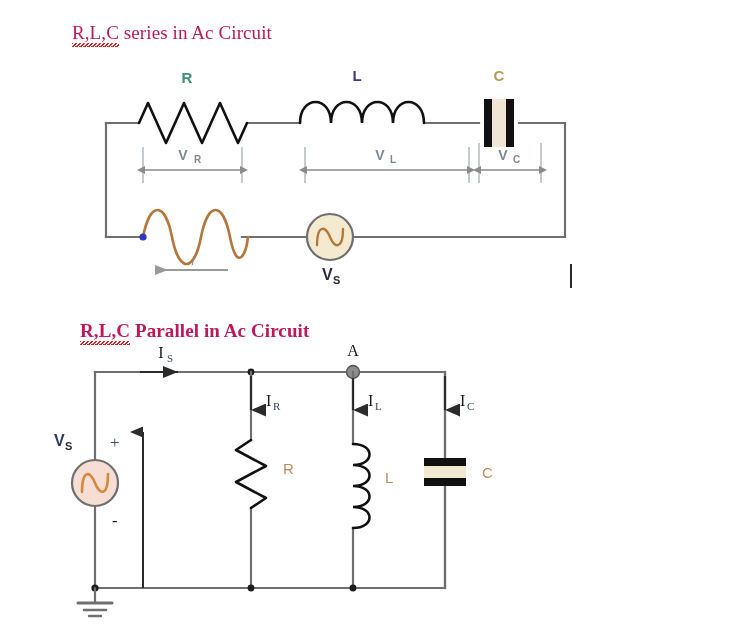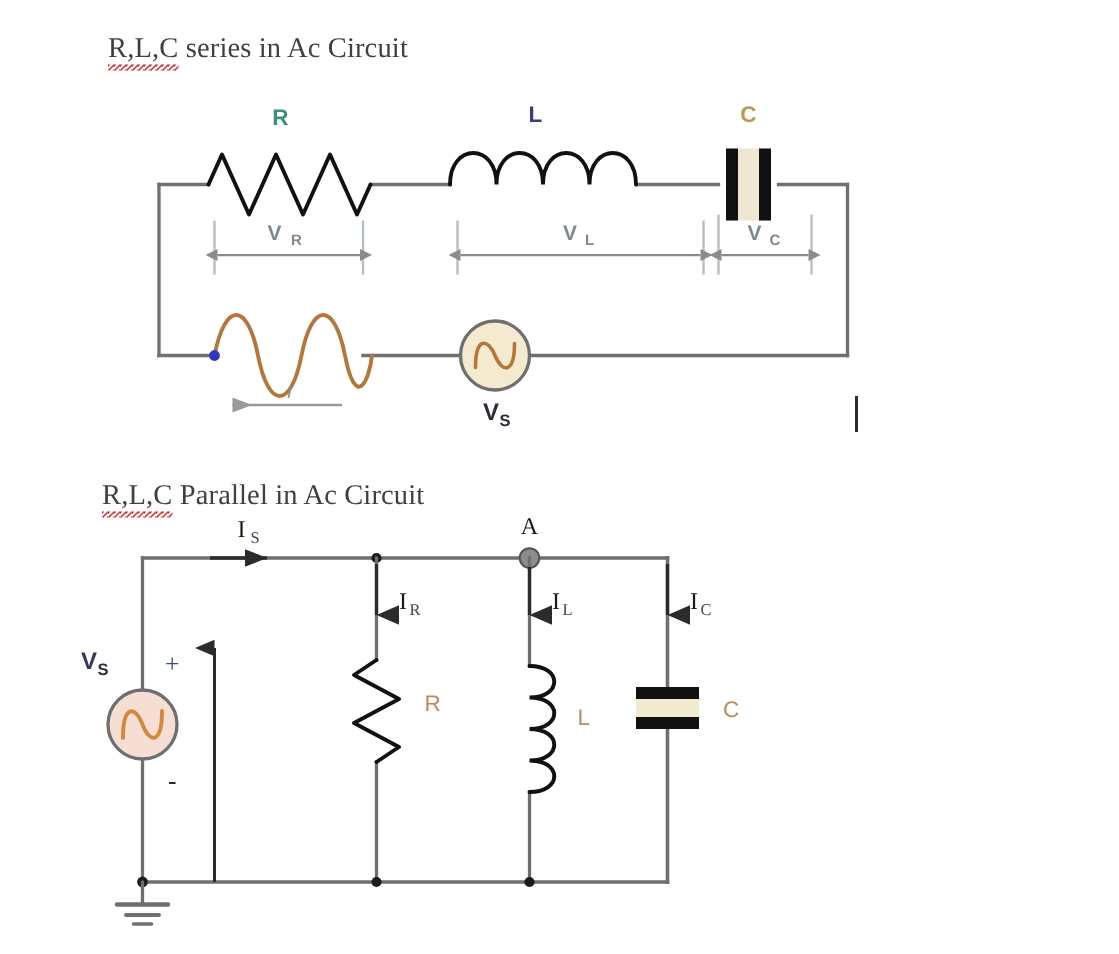--- a/index.html
+++ b/index.html
@@ -17,26 +17,26 @@
   .page {
     position: absolute;
     left: 0; top: 0;
     width: 746px;
     height: 636px;
   }
   .title {
     position: absolute;
     font-family: "Liberation Serif", serif;
     font-size: 19px;
-    color: #404040;
+    color: #be185d;
     white-space: nowrap;
     letter-spacing: 0.1px;
   }
   #title-series { left: 72px; top: 22px; }
-  #title-parallel { left: 68px; top: 320px; }
+  #title-parallel { left: 80px; top: 320px; font-weight: bold; }
   .misspelled {
     position: relative;
     display: inline-block;
   }
   .misspelled::after {
     content: "";
     position: absolute;
     left: 0;
     right: 0;
     bottom: -3px;

